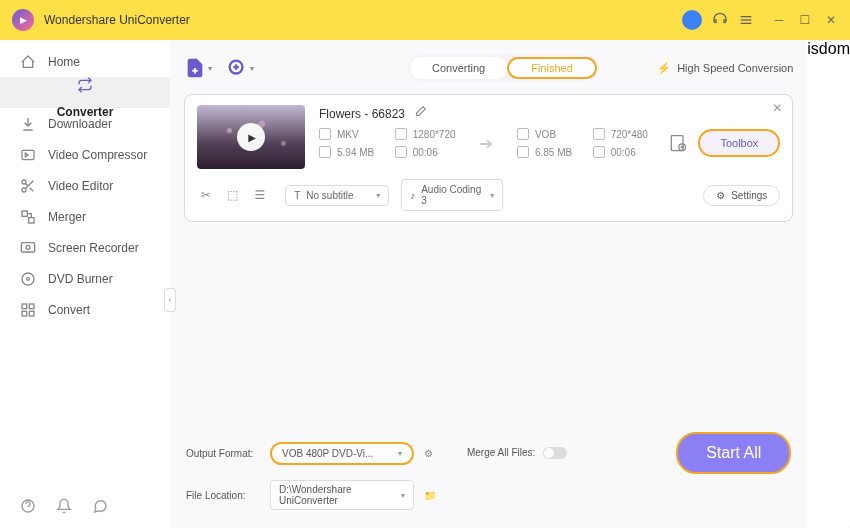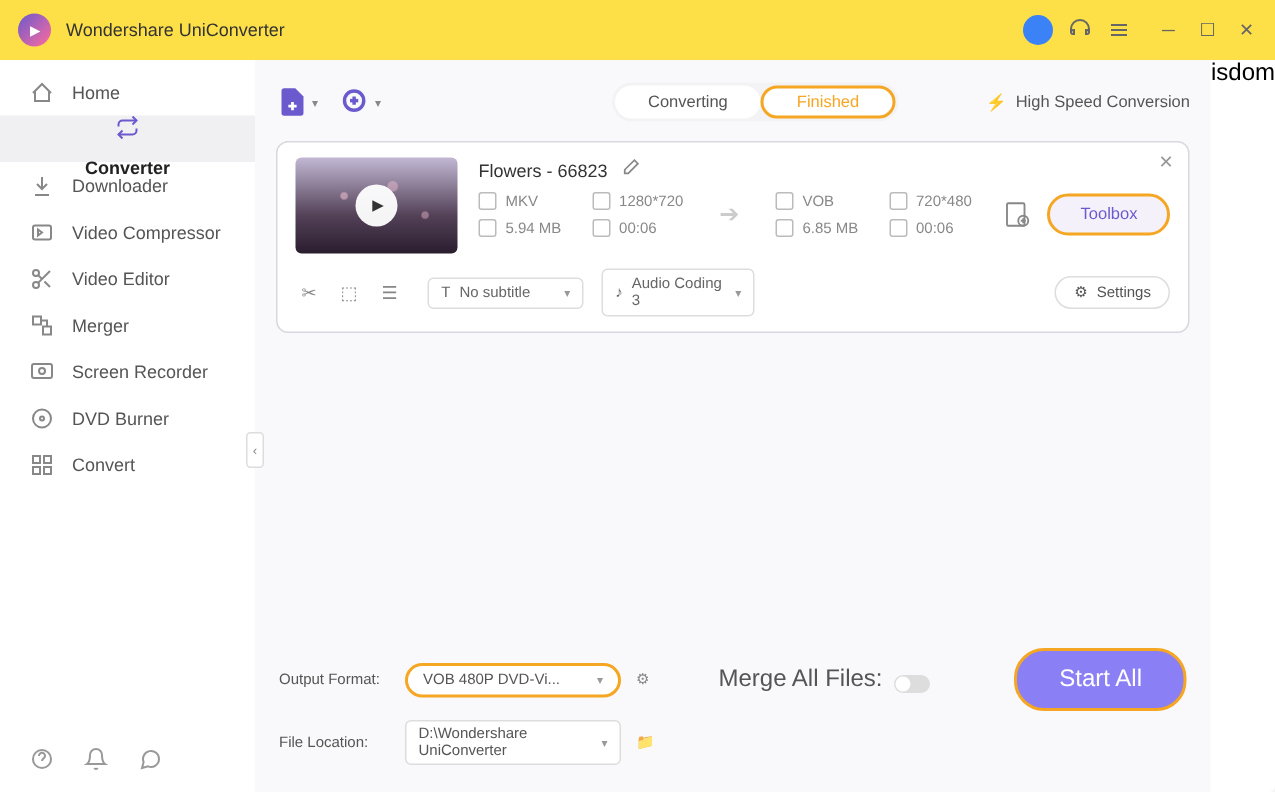--- a/index.html
+++ b/index.html
@@ -57,21 +57,21 @@
 .dd-caret { margin-left: auto; font-size: 8px; color: #999; }
 .dd-sub { width: 104px; }
 .dd-audio { width: 102px; }
 .settings-pill { margin-left: auto; display: flex; align-items: center; gap: 6px; border: 1px solid #ddd; border-radius: 12px; padding: 4px 12px; font-size: 10px; color: #555; cursor: pointer; }
 .footer { margin-top: auto; padding: 6px 2px 2px 2px; }
 .foot-row { display: flex; align-items: center; gap: 10px; font-size: 10px; color: #555; margin-bottom: 6px; }
 .foot-label { width: 74px; }
 .foot-dd { border: 1px solid #ddd; border-radius: 4px; padding: 3px 8px; width: 144px; display: flex; align-items: center; font-size: 10px; color: #555; cursor: pointer; background: #fff; }
 .foot-dd.hl { border: 2px solid #f5a623; border-radius: 14px; padding: 4px 10px; }
 .foot-gear { color: #888; cursor: pointer; }
-.merge { display: flex; align-items: flex-end; gap: 8px; margin-left: 36px; font-size: 16px; color: #555; }
+.merge { display: flex; align-items: flex-start; gap: 8px; margin-left: 24px; font-size: 10px; color: #555; }
 .toggle { width: 24px; height: 12px; background: #ddd; border-radius: 6px; position: relative; cursor: pointer; }
 .toggle::after { content: ""; position: absolute; width: 10px; height: 10px; background: #fff; border-radius: 50%; top: 1px; left: 1px; }
 .start-all { margin-left: auto; padding: 10px 28px; background: #8b7ff5; color: #fff; border-radius: 20px; font-size: 16px; cursor: pointer; border: 2px solid #f5a623; }
 .bottom-icons { position: absolute; bottom: 14px; left: 20px; display: flex; gap: 20px; }
 .bottom-icon { color: #999; cursor: pointer; width: 16px; height: 16px; display: flex; align-items: center; justify-content: center; }
 svg { width: 100%; height: 100%; }
 </style>
 </head>
 <body>
 

